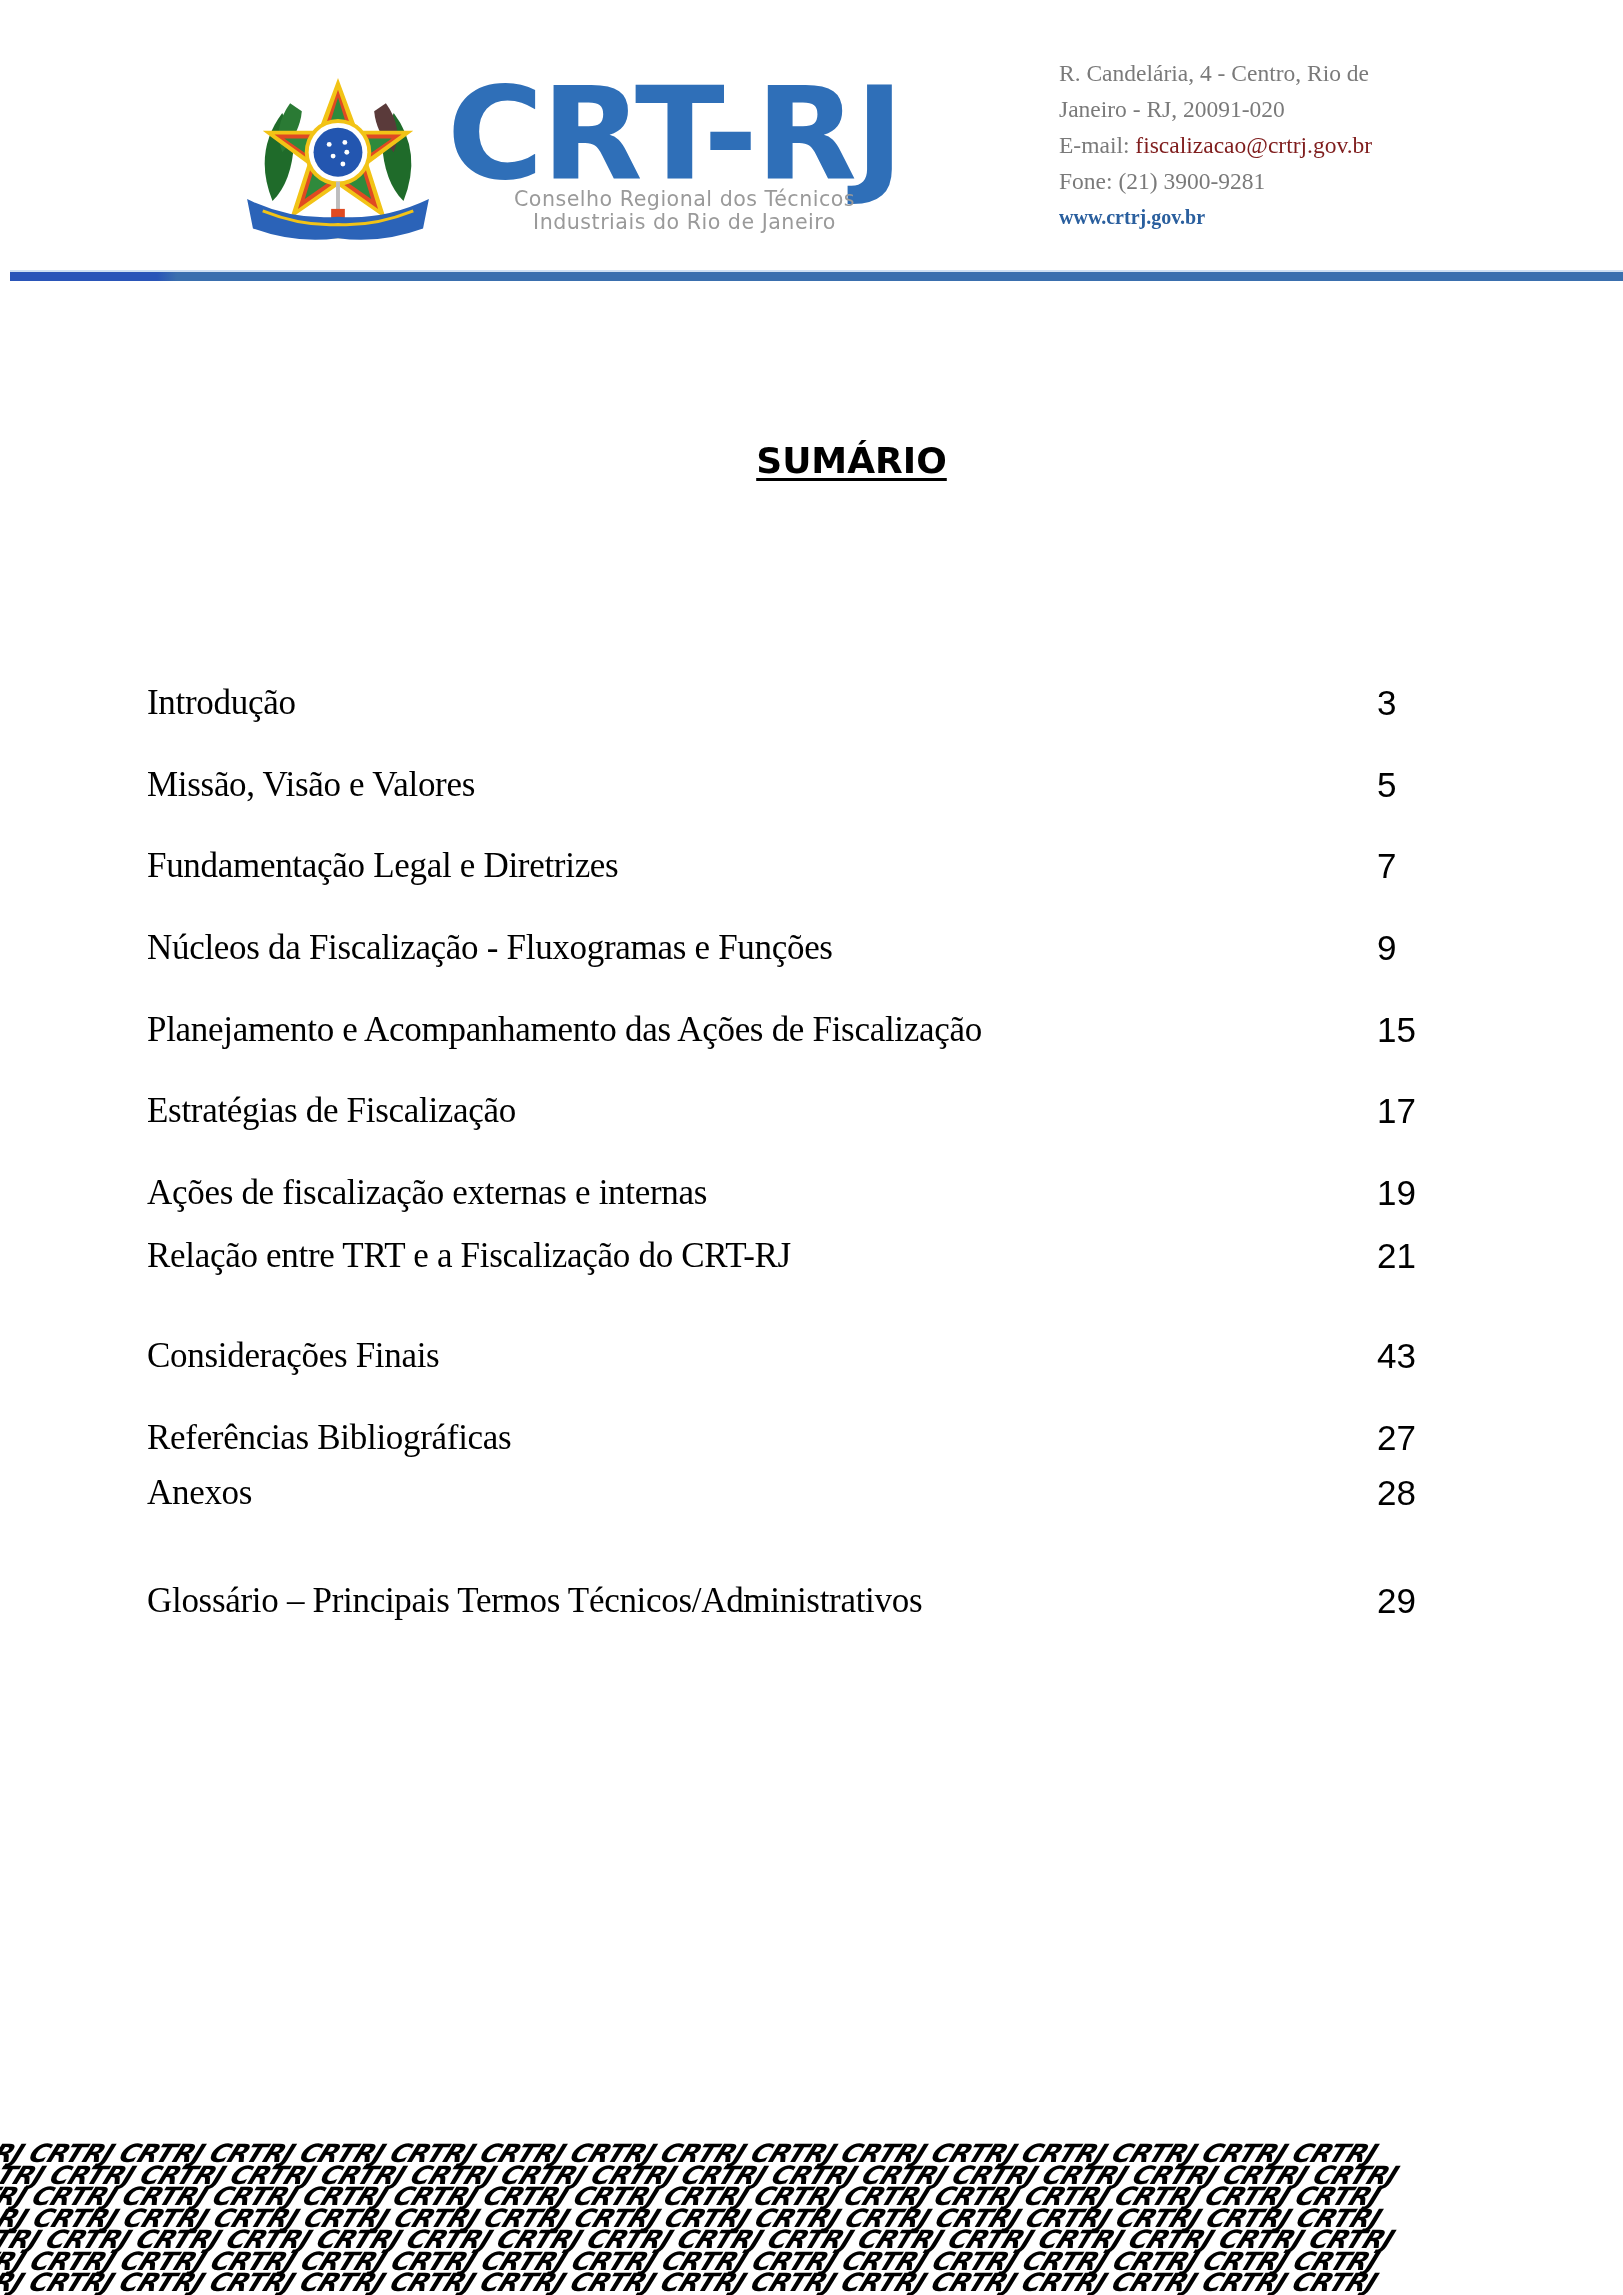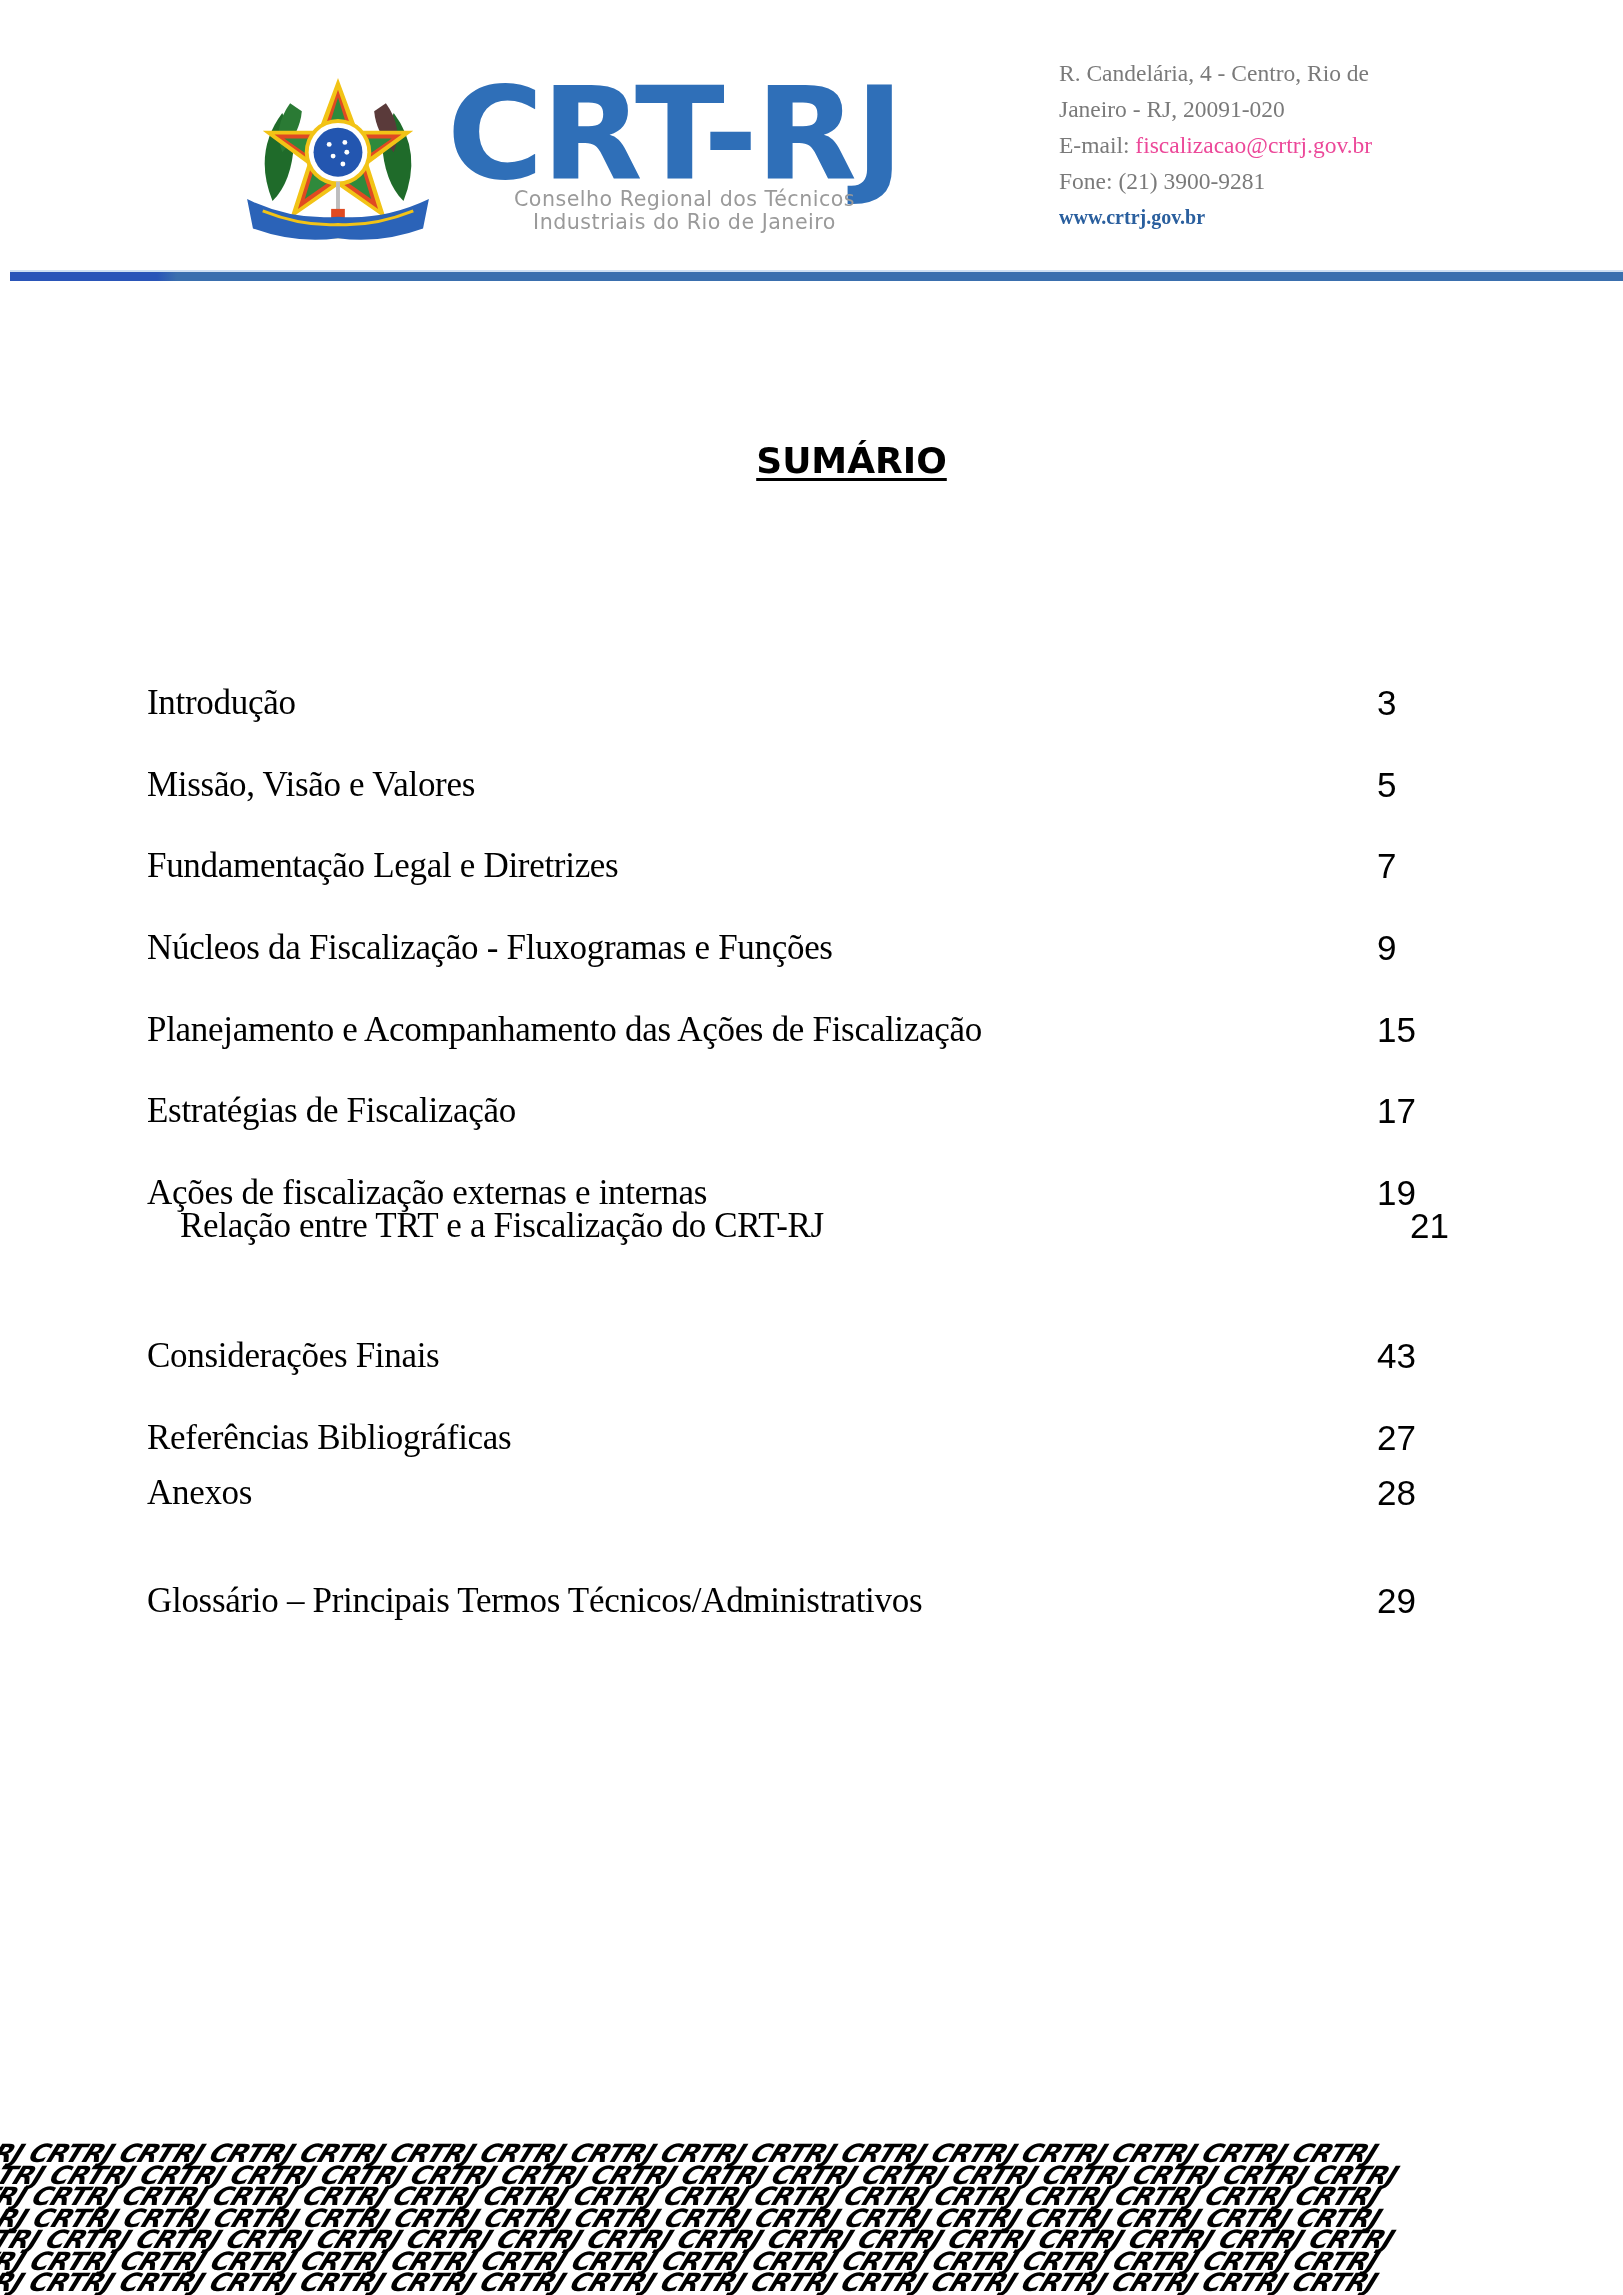--- a/index.html
+++ b/index.html
@@ -18,21 +18,21 @@
     }
     .logo-sub {
       left: 453px; top: 188px; width: 463px; text-align: center;
       font-family: "DejaVu Sans", sans-serif; font-size: 20.6px; line-height: 22.5px;
       color: #9a9a9a; letter-spacing: 0.5px;
     }
     .contact {
       left: 1059px; top: 55px; font-family: Liberation Serif, serif;
       font-size: 23.5px; line-height: 36px; color: #7a7a7a;
     }
-    .contact .link { color: #ec4899; text-align: right; }
+    .contact .link { color: #7f1d1d; text-align: right; }
     .contact .web { color: #2a5f9e; font-weight: bold; font-size: 20px; }
     .rule {
       left: 9.8px; top: 272px; width: 1613px; height: 8.8px;
       background: linear-gradient(to right, #2a55b8 0px, #2a55b8 147px, #3a6fae 167px, #3a6fae 100%);
       box-shadow: 0 -2px 0 #cfe0f2;
     }
 
     
     .title {
       left: 0; width: 1702px; top: 439px; text-align: center;
@@ -142,21 +142,21 @@
     <span class="toc-page">15</span>
   </div>
   <div class="toc-row" style="top:1081px;">
     <span class="toc-label">Estratégias de Fiscalização</span>
     <span class="toc-page">17</span>
   </div>
   <div class="toc-row" style="top:1163px;">
     <span class="toc-label">Ações de fiscalização externas e internas</span>
     <span class="toc-page">19</span>
   </div>
-  <div class="toc-row" style="top:1196px;margin-left:33px;">
+  <div class="toc-row" style="top:1226px;">
     <span class="toc-label">Relação entre TRT e a Fiscalização do CRT-RJ</span>
     <span class="toc-page">21</span>
   </div>
   <div class="toc-row" style="top:1326px;">
     <span class="toc-label">Considerações Finais</span>
     <span class="toc-page">43</span>
   </div>
   <div class="toc-row" style="top:1408px;">
     <span class="toc-label">Referências Bibliográficas</span>
     <span class="toc-page">27</span>

